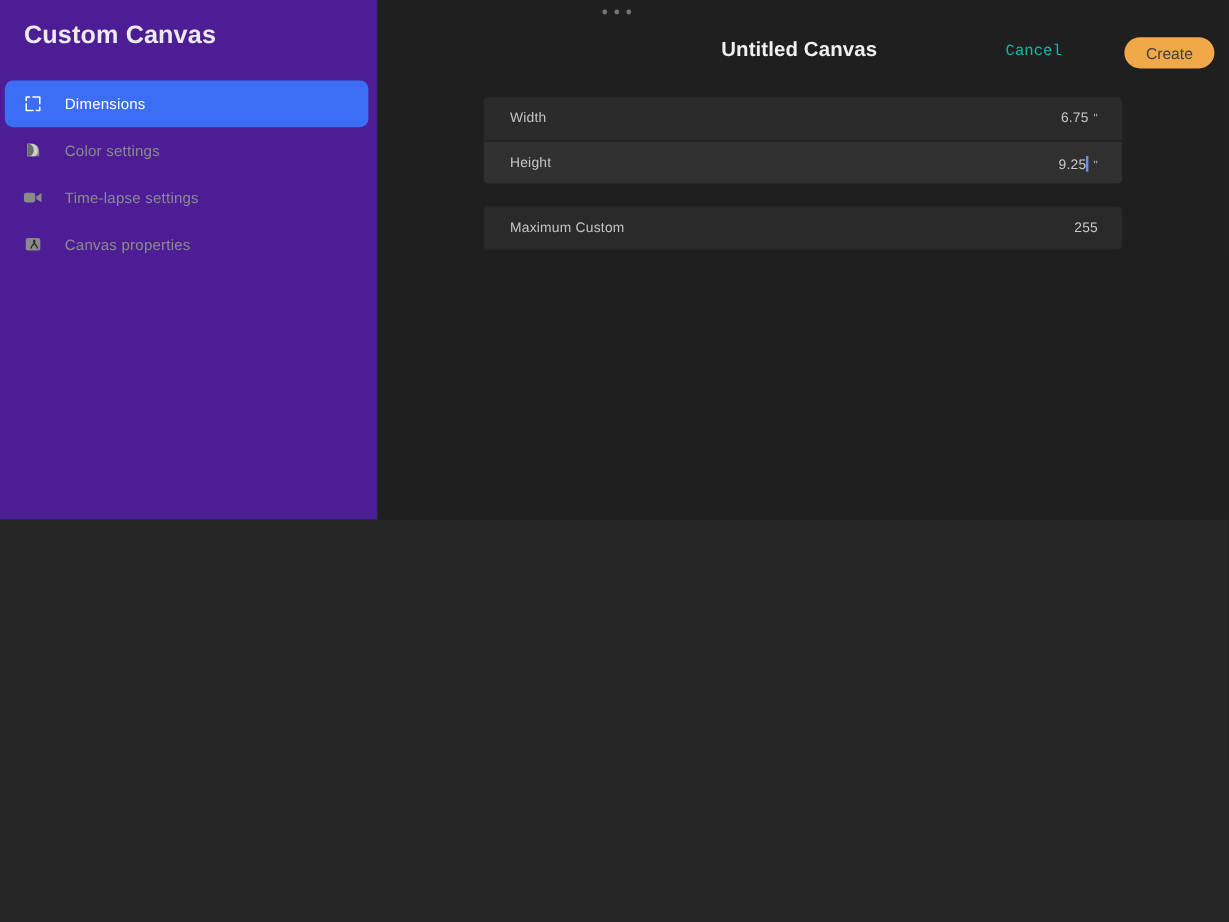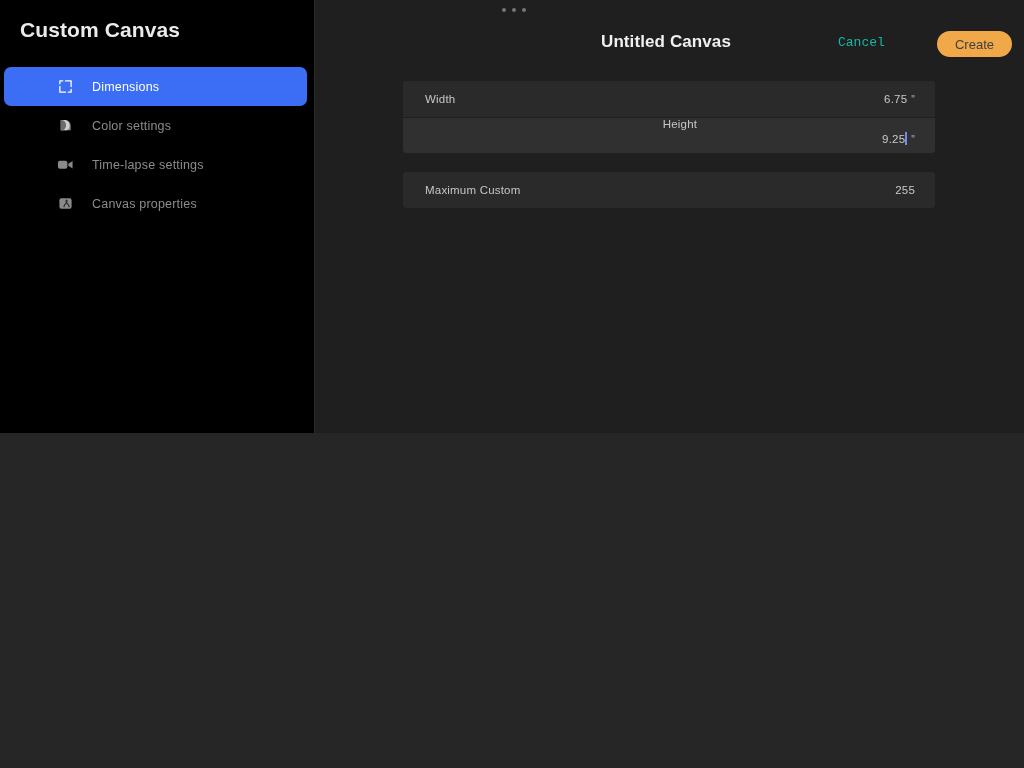--- a/index.html
+++ b/index.html
@@ -27,21 +27,21 @@
     height: 433px;
     background: #1f1f1f;
   }
 
   
   .sidebar {
     position: absolute;
     left: 0; top: 0;
     width: 315px;
     height: 433px;
-    background: #000000;
+    background: #4c1d95;
     border-right: 1px solid #2a2a2a;
   }
 
   .sidebar-title {
     position: absolute;
     left: 20px;
     top: 18px;
     font-size: 21px;
     font-weight: bold;
     color: #ebebeb;
@@ -56,21 +56,20 @@
   }
 
   .nav-item {
     position: relative;
     display: flex;
     align-items: center;
     height: 39px;
     margin: 0 8px 0 4px;
     border-radius: 7px;
     cursor: default;
-    padding-left: 38px;
   }
   .nav-item + .nav-item { margin-top: 0px; }
 
   .nav-item.selected { background: #3b6ef5; }
 
   .nav-icon {
     width: 26px;
     min-width: 26px;
     margin-left: 10px;
     display: flex;
@@ -163,21 +162,21 @@
   .group-a { top: 81px; }
   .group-b { top: 172px; }
 
   .field-row {
     position: relative;
     height: 36px;
     display: flex;
     align-items: center;
     background: #2a2a2a;
   }
-  .field-row + .field-row { border-top: 1px solid #1f1f1f; flex-direction: column; }
+  .field-row + .field-row { border-top: 1px solid #1f1f1f; }
   .field-row.active { background: #303030; }
 
   .field-label {
     margin-left: 22px;
     font-size: 11.5px;
     color: #c6c6c6;
     letter-spacing: .2px;
   }
 
   .field-value {

